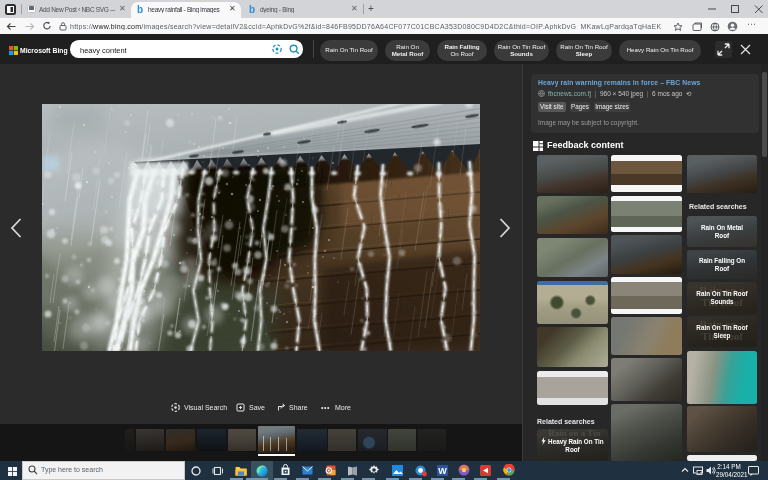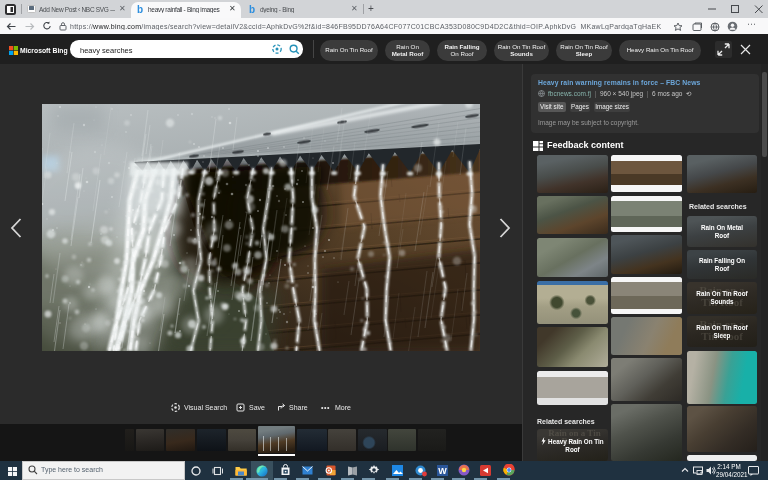--- a/index.html
+++ b/index.html
@@ -89,21 +89,21 @@
     <div id="page">
       <div id="bhead"></div>
       <svg class="abs" style="left:9px;top:12px" width="9" height="9">
         <rect width="4.2" height="4.2" fill="#f25022"></rect>
         <rect x="4.8" width="4.2" height="4.2" fill="#7fba00"></rect>
         <rect y="4.8" width="4.2" height="4.2" fill="#00a4ef"></rect>
         <rect x="4.8" y="4.8" width="4.2" height="4.2" fill="#ffb900"></rect>
       </svg>
       <div class="abs" style="left:20px;top:12.8px;font-size:6.8px;font-weight:600;color:#fff;">Microsoft Bing</div>
       <div id="sbox"></div>
-      <div class="abs" style="left:80px;top:11.5px;font-size:7.5px;color:#1b1b1b;">heavy searches</div>
+      <div class="abs" style="left:80px;top:11.5px;font-size:7.5px;color:#1b1b1b;">heavy content</div>
       <svg class="abs" style="left:271.5px;top:10px" width="10" height="10">
         <circle cx="5" cy="5" r="4.2" fill="none" stroke="#2591b8" stroke-width="1.3" stroke-dasharray="3 1.9"></circle>
         <circle cx="5" cy="5" r="1.5" fill="#2591b8"></circle>
       </svg>
       <svg class="abs" style="left:288.5px;top:9.5px" width="11" height="11">
         <circle cx="4.6" cy="4.6" r="3.4" fill="none" stroke="#2591b8" stroke-width="1.4"></circle>
         <line x1="7.2" y1="7.2" x2="9.8" y2="9.8" stroke="#2591b8" stroke-width="1.4"></line>
       </svg>
       <div class="abs" style="left:312.5px;top:6px;width:1px;height:18px;background:#454545;"></div>
       <div class="pill" style="left:320px;top:5.5px;width:58px;height:21px;">

